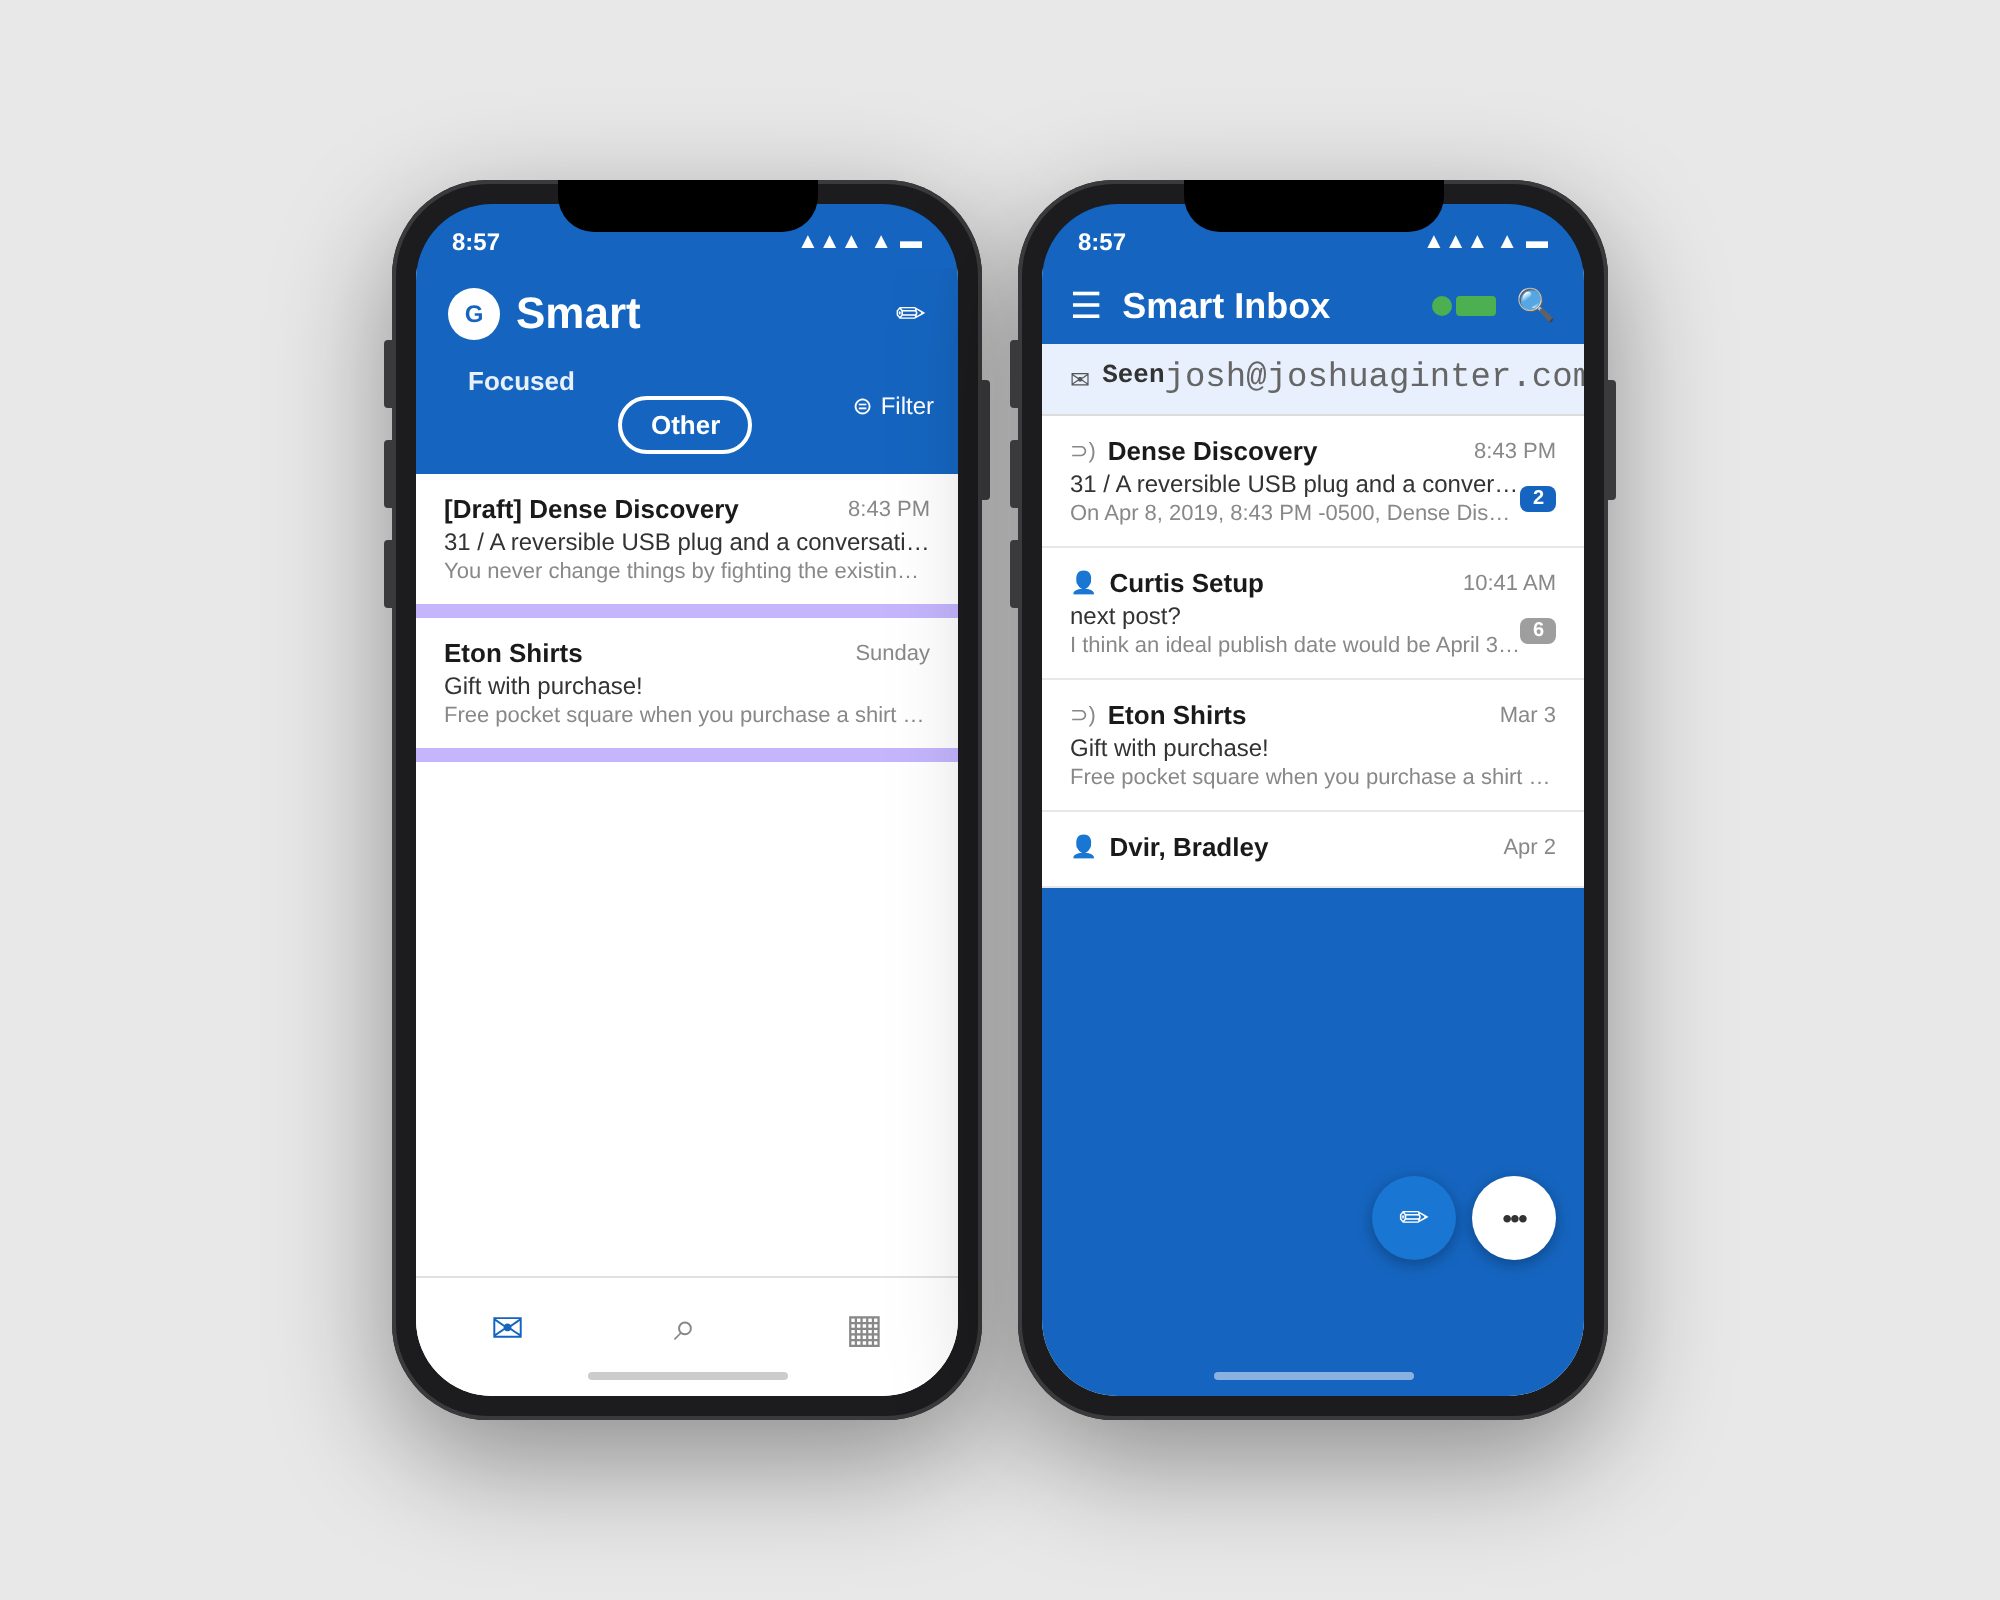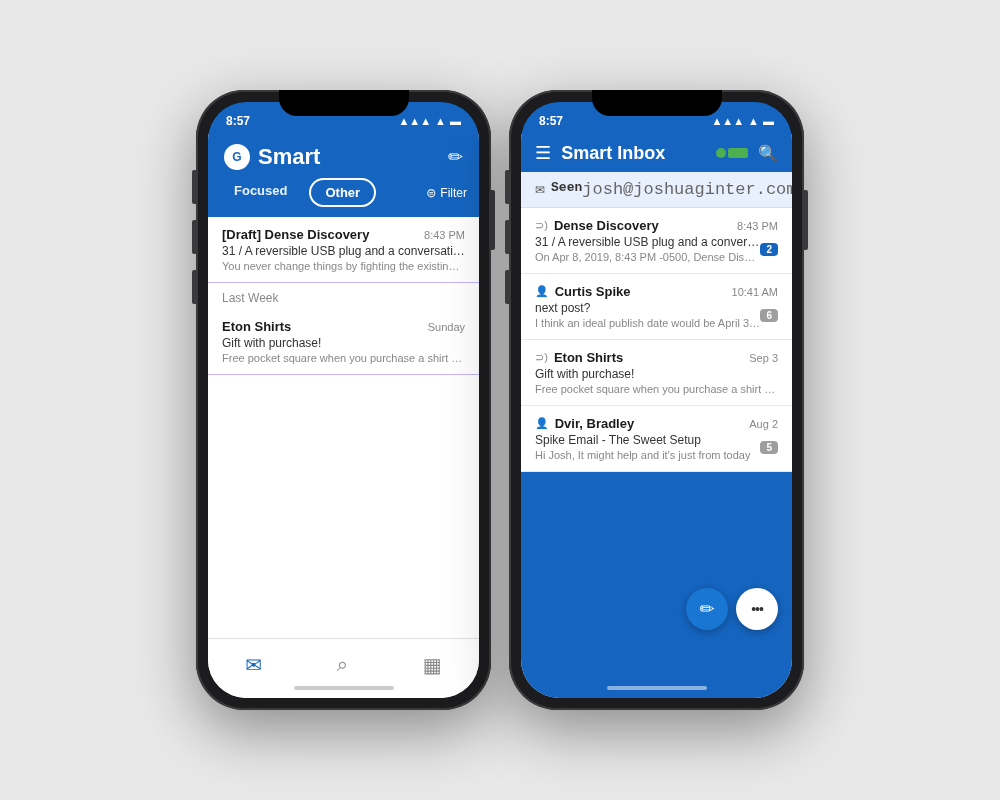--- a/index.html
+++ b/index.html
@@ -150,39 +150,40 @@
       border-radius: 20px;
       font-size: 13px;
       font-weight: 600;
       color: rgba(255,255,255,0.8);
       cursor: pointer;
     }
     .tab.active {
       background: #1565c0;
       color: white;
       border: 2px solid white;
+      margin-top: 20px;
     }
     .tab.inactive { color: rgba(255,255,255,0.9); }
     .filter-btn {
       color: white;
       font-size: 12px;
       display: flex;
       align-items: center;
       gap: 4px;
     }
 
     
     .email-list {
       flex: 1;
       background: white;
       overflow: hidden;
     }
     .email-item {
       padding: 10px 14px;
-      border-bottom: 1px solid #c4b5fd;
+      border-bottom: 7px solid #c4b5fd;
       cursor: pointer;
     }
     .email-row1 {
       display: flex;
       justify-content: space-between;
       align-items: center;
       margin-bottom: 2px;
     }
     .email-sender {
       font-size: 13px;
@@ -429,21 +430,20 @@
             <div class="email-row1">
               <span class="email-sender draft">
                 <span>[Draft] </span><span>Dense Discovery</span>
               </span>
               <span class="email-time">8:43 PM</span>
             </div>
             <div class="email-subject">31 / A reversible USB plug and a conversational form...</div>
             <div class="email-preview">You never change things by fighting the existing reality. To change something, build a new model tha...</div>
           </div>
 
-          <div class="section-label">Last Week</div>
 
           <div class="email-item">
             <div class="email-row1">
               <span class="email-sender">Eton Shirts</span>
               <span class="email-time">Sunday</span>
             </div>
             <div class="email-subject">Gift with purchase!</div>
             <div class="email-preview">Free pocket square when you purchase a shirt - The Shirtmaker since 1928 - View online version. Shirts...</div>
           </div>
 
@@ -520,59 +520,52 @@
               <div class="smart-preview">On Apr 8, 2019, 8:43 PM -0500, Dense Discovery</div>
             </div>
             <span class="badge">2</span>
           </div>
         </div>
 
         <div class="smart-email-item">
           <div class="smart-email-row1">
             <div class="smart-sender-group">
               <span class="person-icon">👤</span>
-              <span class="smart-sender">Curtis Spike</span>
+              <span class="smart-sender">Curtis Setup</span>
             </div>
             <span class="smart-time">10:41 AM</span>
           </div>
           <div class="smart-row-with-badge">
             <div style="flex:1;overflow:hidden;">
               <div class="smart-subject">next post?</div>
               <div class="smart-preview">I think an ideal publish date would be April 30, so</div>
             </div>
             <span class="badge gray">6</span>
           </div>
         </div>
 
         <div class="smart-email-item">
           <div class="smart-email-row1">
             <div class="smart-sender-group">
               <span class="rss-icon">⊃)</span>
               <span class="smart-sender">Eton Shirts</span>
             </div>
-            <span class="smart-time">Sep 3</span>
+            <span class="smart-time">Mar 3</span>
           </div>
           <div class="smart-subject">Gift with purchase!</div>
           <div class="smart-preview">Free pocket square when you purchase a shirt - The</div>
         </div>
 
         <div class="smart-email-item">
           <div class="smart-email-row1">
             <div class="smart-sender-group">
               <span class="person-icon">👤</span>
               <span class="smart-sender">Dvir, Bradley</span>
             </div>
-            <span class="smart-time">Aug 2</span>
-          </div>
-          <div class="smart-row-with-badge">
-            <div style="flex:1;overflow:hidden;">
-              <div class="smart-subject">Spike Email - The Sweet Setup</div>
-              <div class="smart-preview">Hi Josh, It might help and it's just from today</div>
-            </div>
-            <span class="badge gray">5</span>
+            <span class="smart-time">Apr 2</span>
           </div>
         </div>
 
         <div class="blue-rest"></div>
 
         <div class="fab-container">
           <div class="fab fab-compose">
             <span>✏</span>
           </div>
           <div class="fab fab-more">

